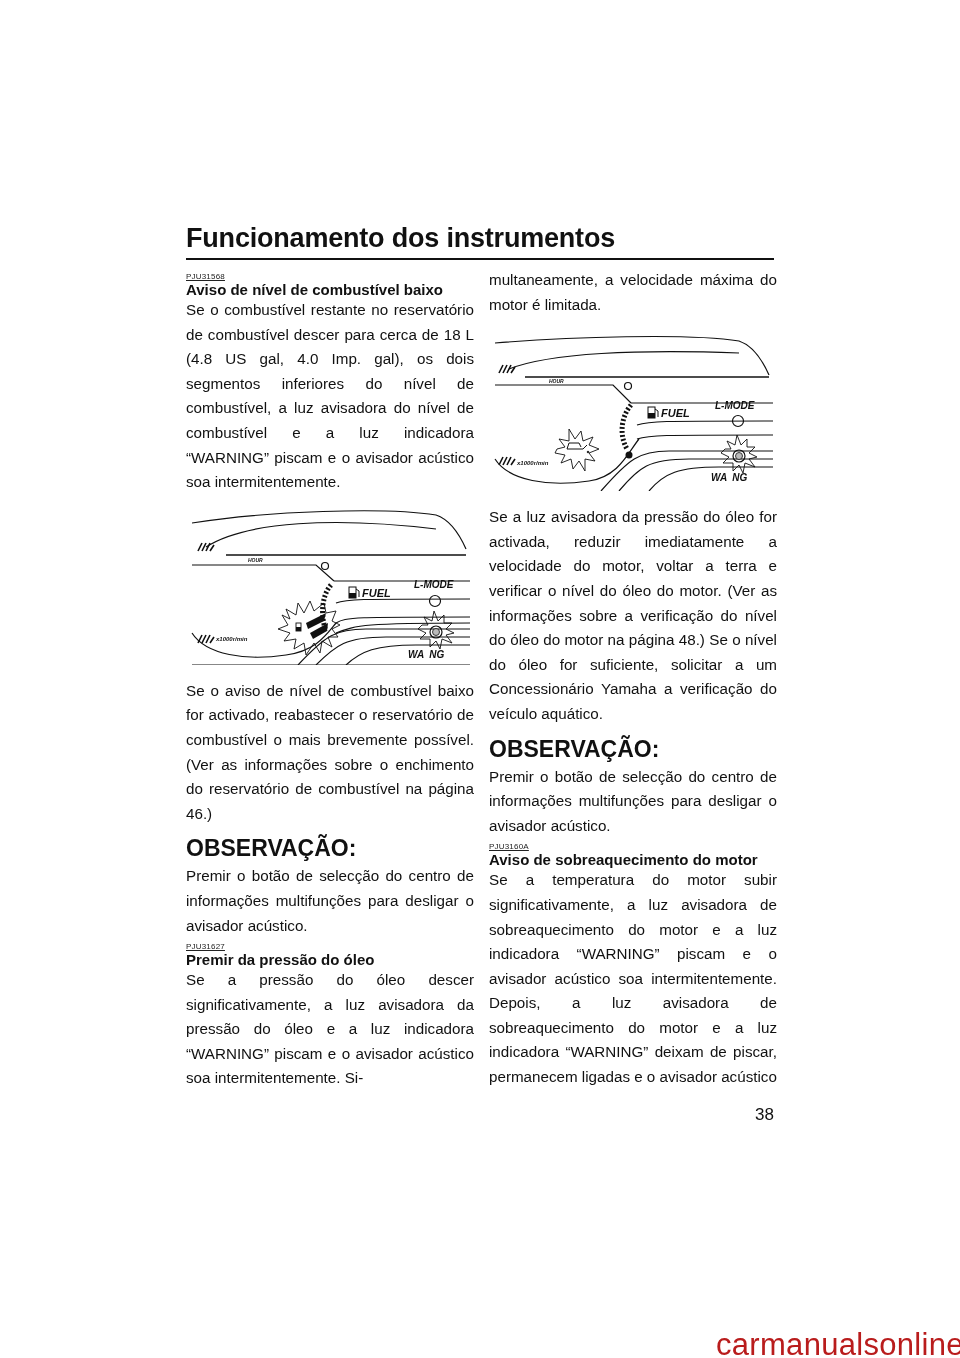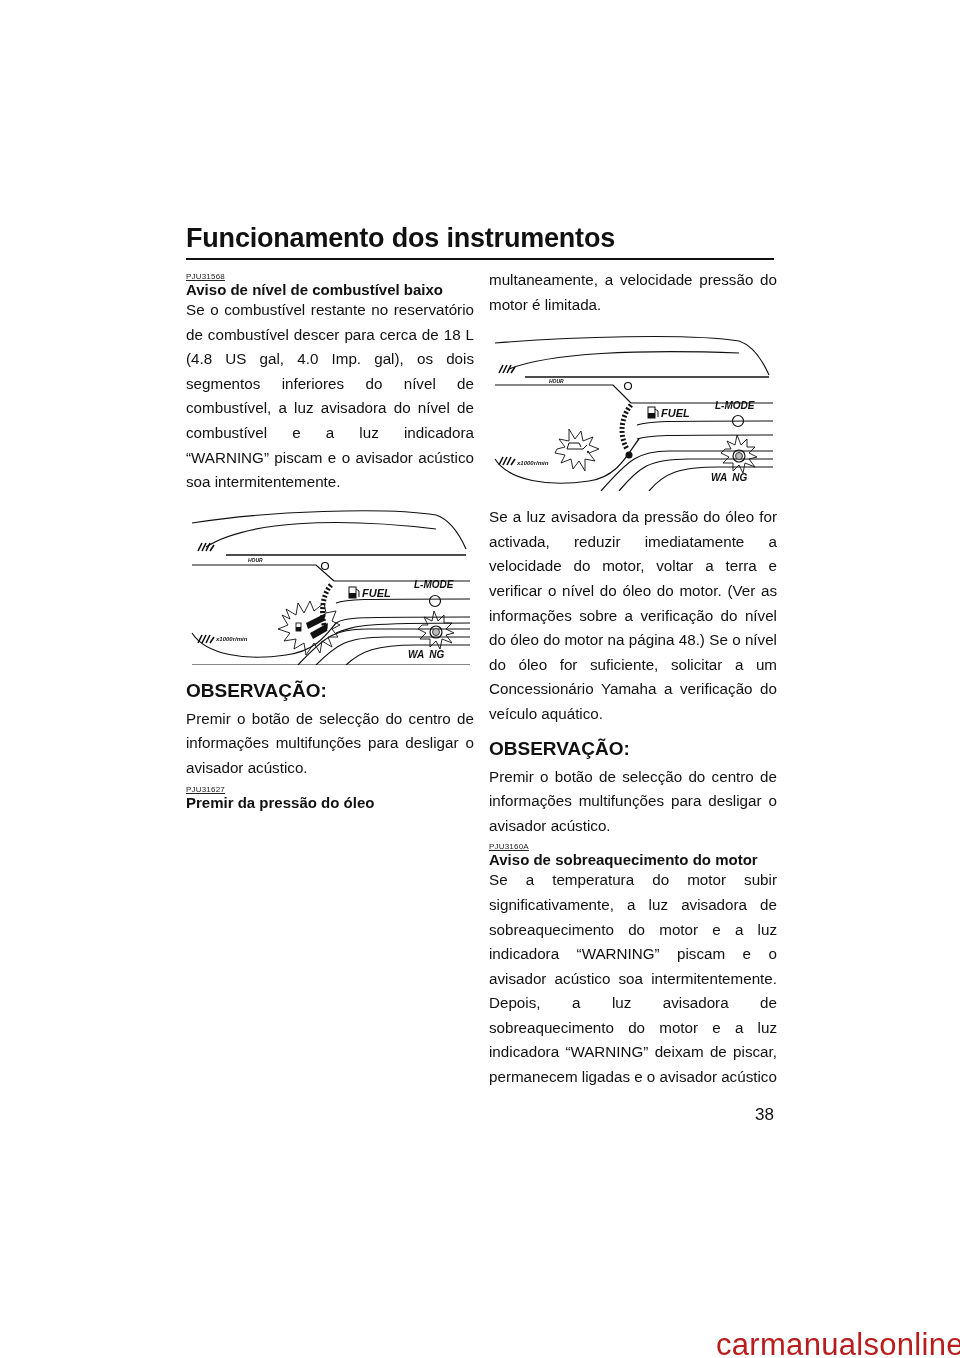--- a/index.html
+++ b/index.html
@@ -7,21 +7,21 @@
          font-family: "Liberation Sans", "DejaVu Sans", sans-serif; color: #111; }
   .page-title { position: absolute; left: 186px; right: 186px; top: 222px; text-align: left;
                 font-size: 27px; font-weight: bold; letter-spacing: -0.2px; line-height: 32px; }
   .title-rule { position: absolute; left: 186px; width: 588px; top: 258px; height: 2px; background: #111; }
   .col { position: absolute; top: 268px; width: 288px; }
   .col-left { left: 186px; }
   .col-right { left: 489px; }
   .code { font-size: 8px; line-height: 9px; margin-top: 4px; color: #222; letter-spacing: 0.2px; text-decoration: underline; }
   .subhead { font-size: 15px; font-weight: bold; line-height: 17px; margin: 0; }
   .para { font-size: 15.2px; line-height: 24.6px; margin: 0; text-align: justify; text-align-last: left; hyphens: none; }
-  .note-title { font-size: 19px; font-weight: bold; line-height: 24px; margin: 10px 0 4px 0; }
+  .note-title { font-size: 23px; font-weight: bold; line-height: 24px; margin: 10px 0 4px 0; }
   .figure { display: block; margin: 10px 0 14px 0; }
   .page-number { position: absolute; left: 740px; width: 34px; top: 1105px; text-align: right; font-size: 17px; }
   .watermark { position: absolute; left: 680px; top: 1327px; font-size: 31px; color: #b91c1c; letter-spacing: 0.3px; margin-left: 36px; }
   svg text { font-family: "Liberation Sans", "DejaVu Sans", sans-serif; }
 </style>
 </head>
 <body>
 
 <div class="page-title">Funcionamento dos instrumentos</div>
 <div class="title-rule"></div>
@@ -74,29 +74,31 @@
       <path d="M170 84 L173 86 L173 92" fill="none" stroke="#111" stroke-width="1"></path>
     </g>
     <text x="176" y="92" font-size="11" font-weight="bold" font-style="italic" fill="#111">FUEL</text>
     <text x="228" y="83" font-size="10" font-weight="bold" font-style="italic" fill="#111">L-MODE</text>
     <text x="62" y="57" font-size="5" font-weight="bold" font-style="italic" fill="#111">HOUR</text>
     <text x="30" y="136" font-size="6" font-weight="bold" font-style="italic" fill="#111">x1000r/min</text>
     <text x="222" y="153" font-size="10" font-weight="bold" font-style="italic" fill="#111" xml:space="preserve">WA  NG</text>
     <path fill="none" stroke="#111" stroke-width="0.9" d="M236 120 L242 120 L238 112 L246 116 L248 106 L252 116 L258 110 L258 118 L266 118 L260 124 L268 128 L260 130 L266 138 L256 134 L254 144 L250 136 L244 142 L244 134 L234 134 L240 128 L232 124 Z"></path>
   </svg>
 
+  <p class="para">Se o aviso de nível de combustível baixo for activado, reabastecer o reservatório de combustível o mais brevemente possível. (Ver as informações sobre o enchimento do reservatório de combustível na página 46.)</p>
   <div class="note-title">OBSERVAÇÃO:</div>
   <p class="para">Premir o botão de selecção do centro de informações multifunções para desligar o avisador acústico.</p>
 
   <div class="code">PJU31627</div>
   <h3 class="subhead">Premir da pressão do óleo</h3>
+  <p class="para">Se a pressão do óleo descer significativamente, a luz avisadora da pressão do óleo e a luz indicadora “WARNING” piscam e o avisador acústico soa intermitentemente. Si-</p>
 </div>
 
 <div class="col col-right">
-  <p class="para">multaneamente, a velocidade pressão do motor é limitada.</p>
+  <p class="para">multaneamente, a velocidade máxima do motor é limitada.</p>
 
   <svg class="figure" width="288" height="160" viewBox="0 0 288 160" style="margin-top:14px;">
     <g fill="none" stroke="#111" stroke-width="1.2">
       <path d="M6 12 C80 6 200 2 250 10 C262 14 272 26 280 44"></path>
       <path d="M20 38 C60 22 150 18 250 22"></path>
       <path d="M36 46 L280 46" stroke-width="1.5"></path>
       <path d="M6 54 L124 54 L142 72"></path>
       <path d="M6 128 C20 150 60 156 100 150 C130 146 140 120 150 108"></path>
       <path d="M142 72 L284 72"></path>
       <path d="M148 94 C160 90 170 90 284 90"></path>

